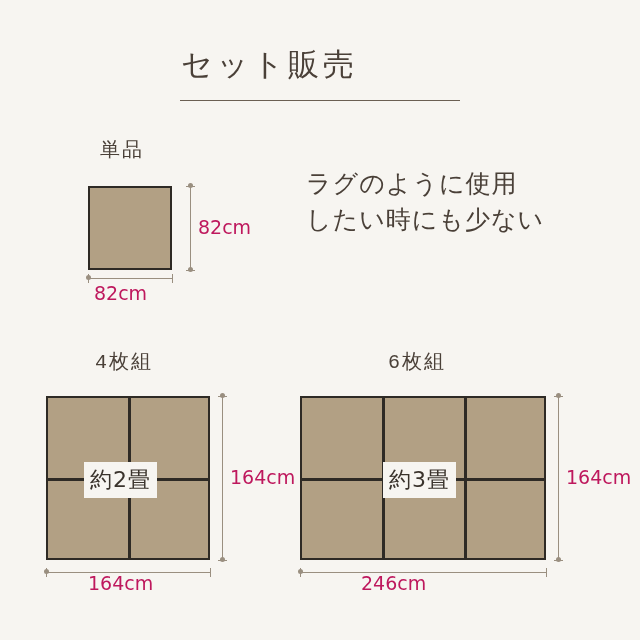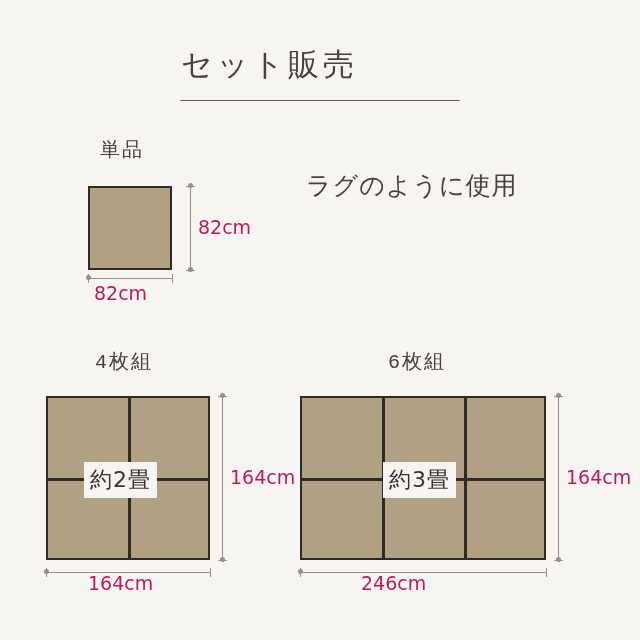--- a/index.html
+++ b/index.html
@@ -180,21 +180,21 @@
 
   
   .desc {
     position: absolute;
     top: 168px;
     left: 306px;
     width: 300px;
     font-size: 25px;
     line-height: 1.42;
     color: #4a4038;
-    font-family: Liberation Sans, sans-serif;
+    font-family: Liberation Mono, monospace;
     letter-spacing: 1px;
   }
   .desc div { white-space: nowrap; }
 </style>
 </head>
 <body>
 
 <div class="page">
 
   <div class="title">セット販売</div>
@@ -213,20 +213,21 @@
   <div class="tick-v" id="dimh-single-l"></div>
   <div class="tick-v" id="dimh-single-r"></div>
   <div class="dim-text" id="dimh-single-text">82cm</div>
 
   <div class="dot" id="dot-single-tr"></div>
   <div class="dot" id="dot-single-br"></div>
   <div class="dot" id="dot-single-bl"></div>
 
   <div class="desc">
     <div>ラグのように使用</div>
+    <div>したい時にも少ない</div>
   </div>
 
   <div class="sec-label" id="label-four">4枚組</div>
 
   <div class="mat" id="mat-four">
     <div class="divider-v"></div>
     <div class="divider-h"></div>
   </div>
   <div class="mat-overlay" id="overlay-four">約2畳</div>
 

